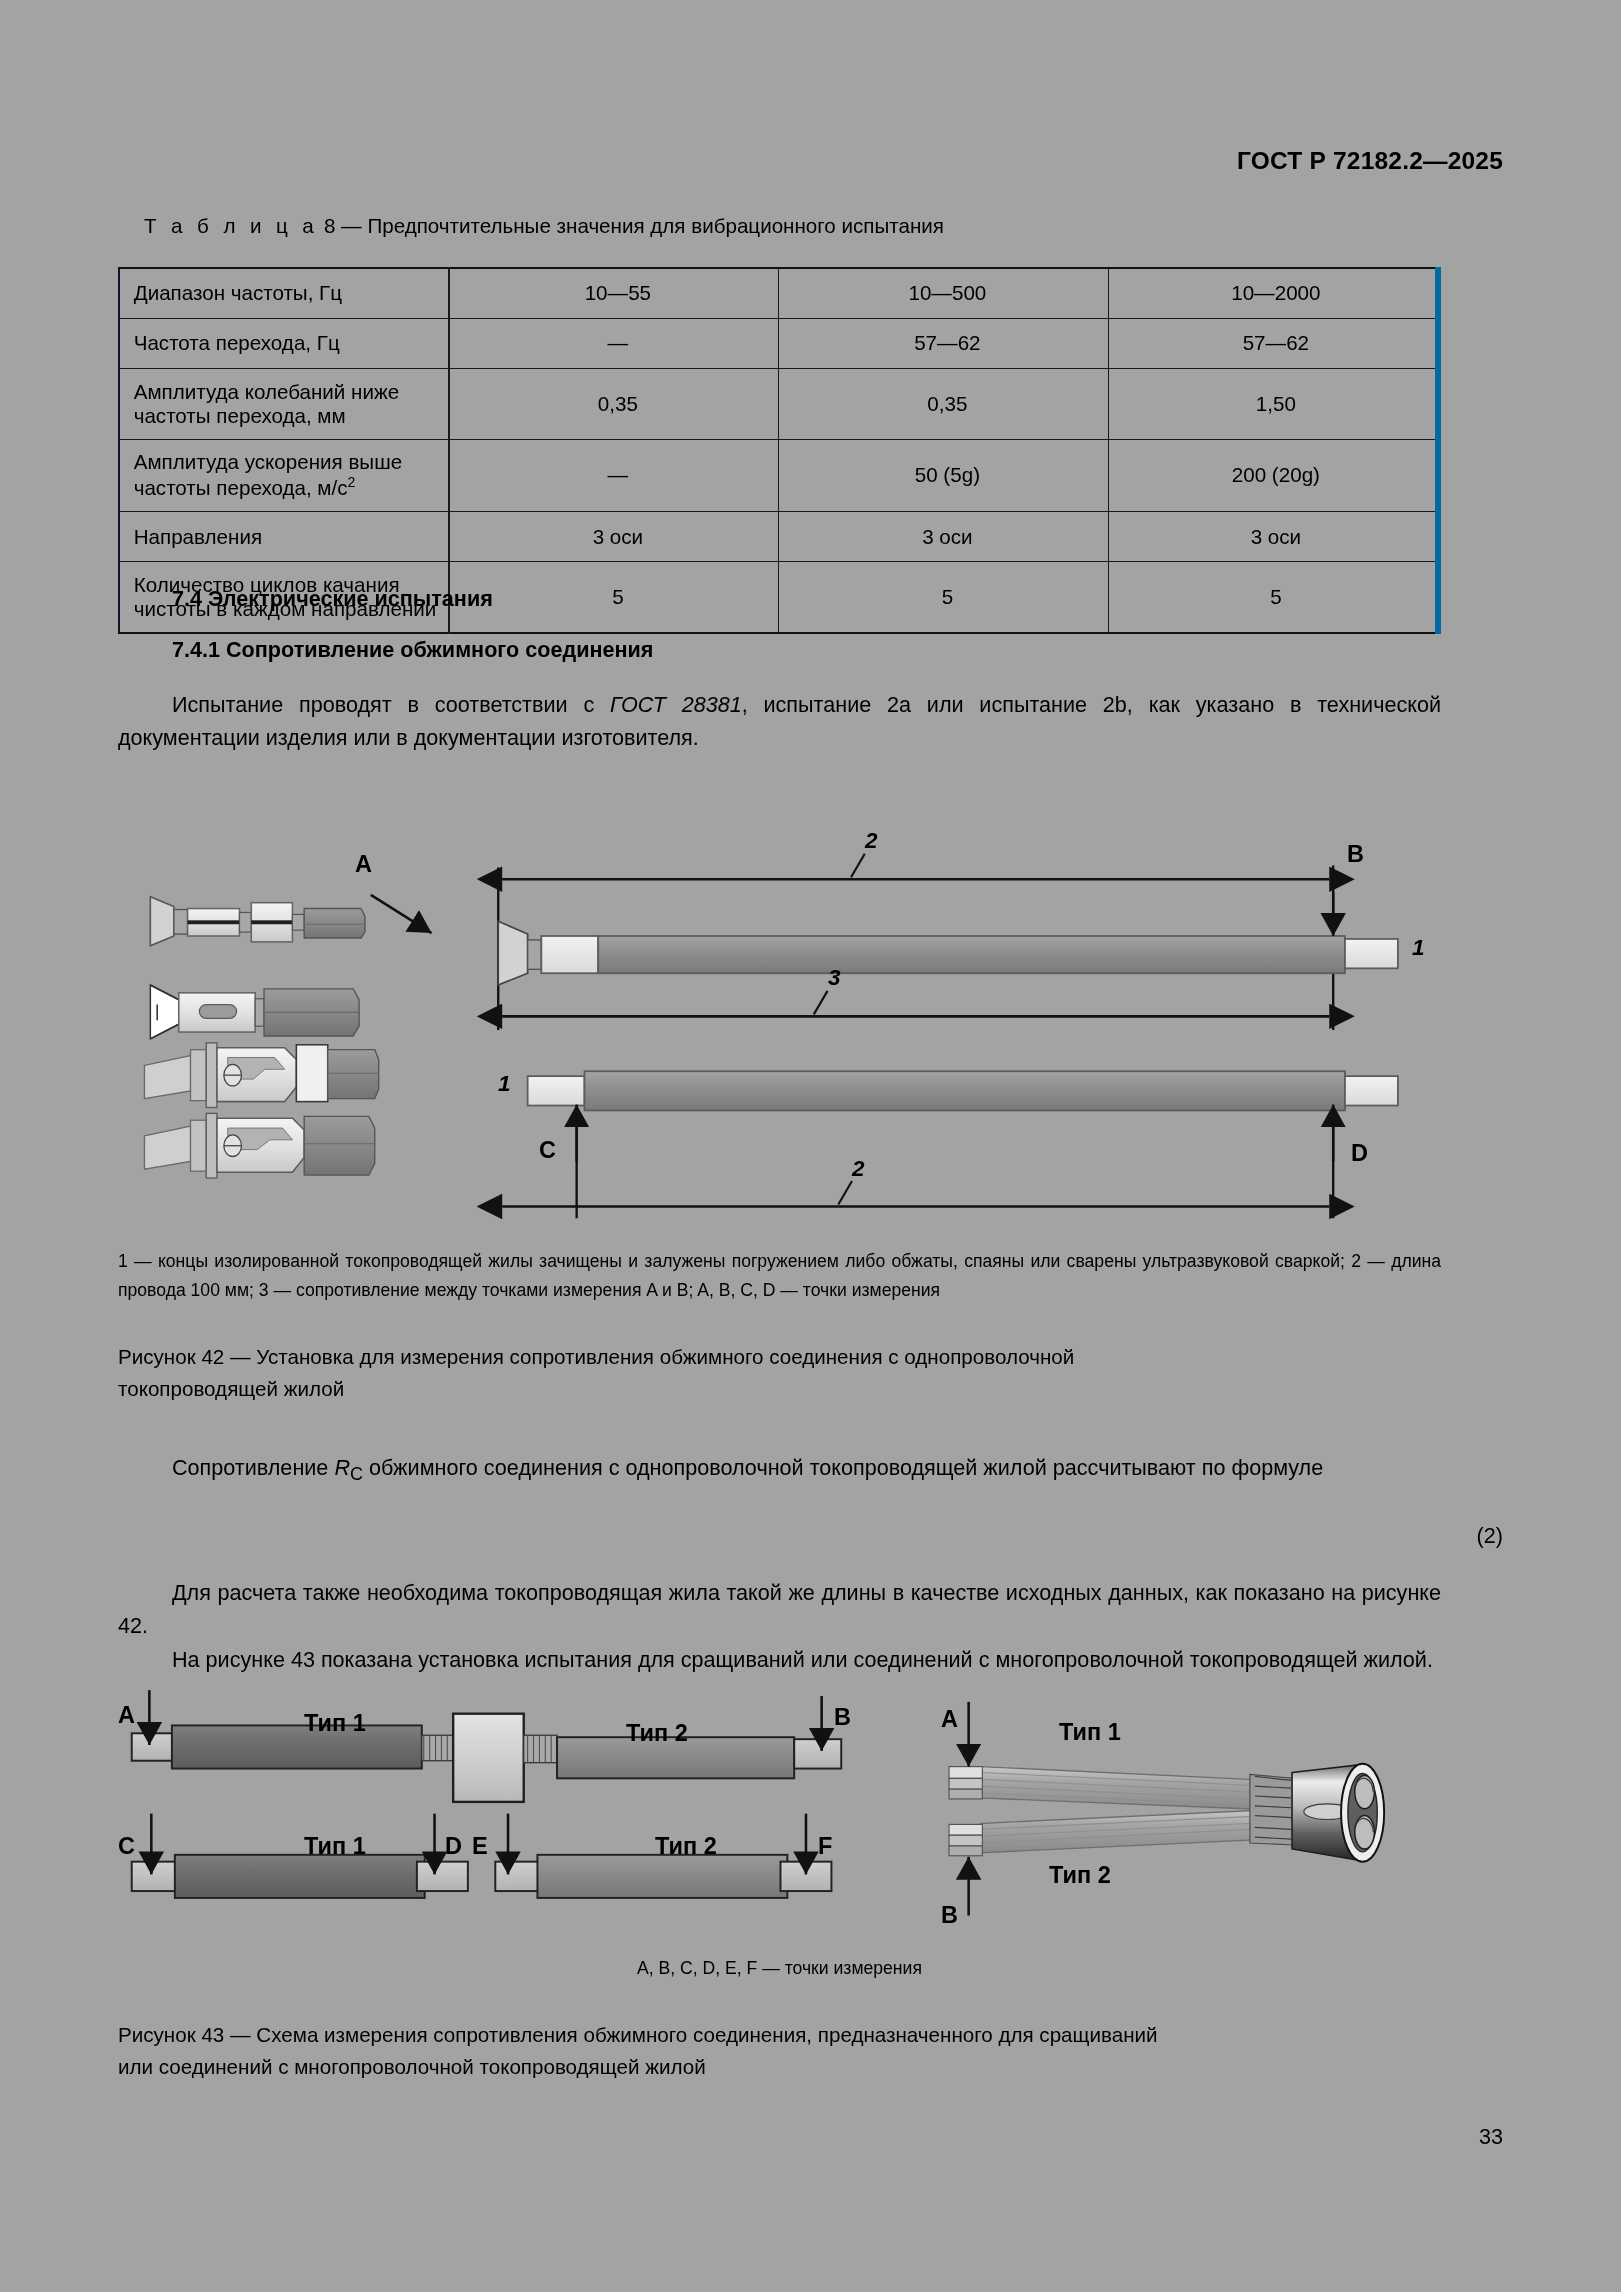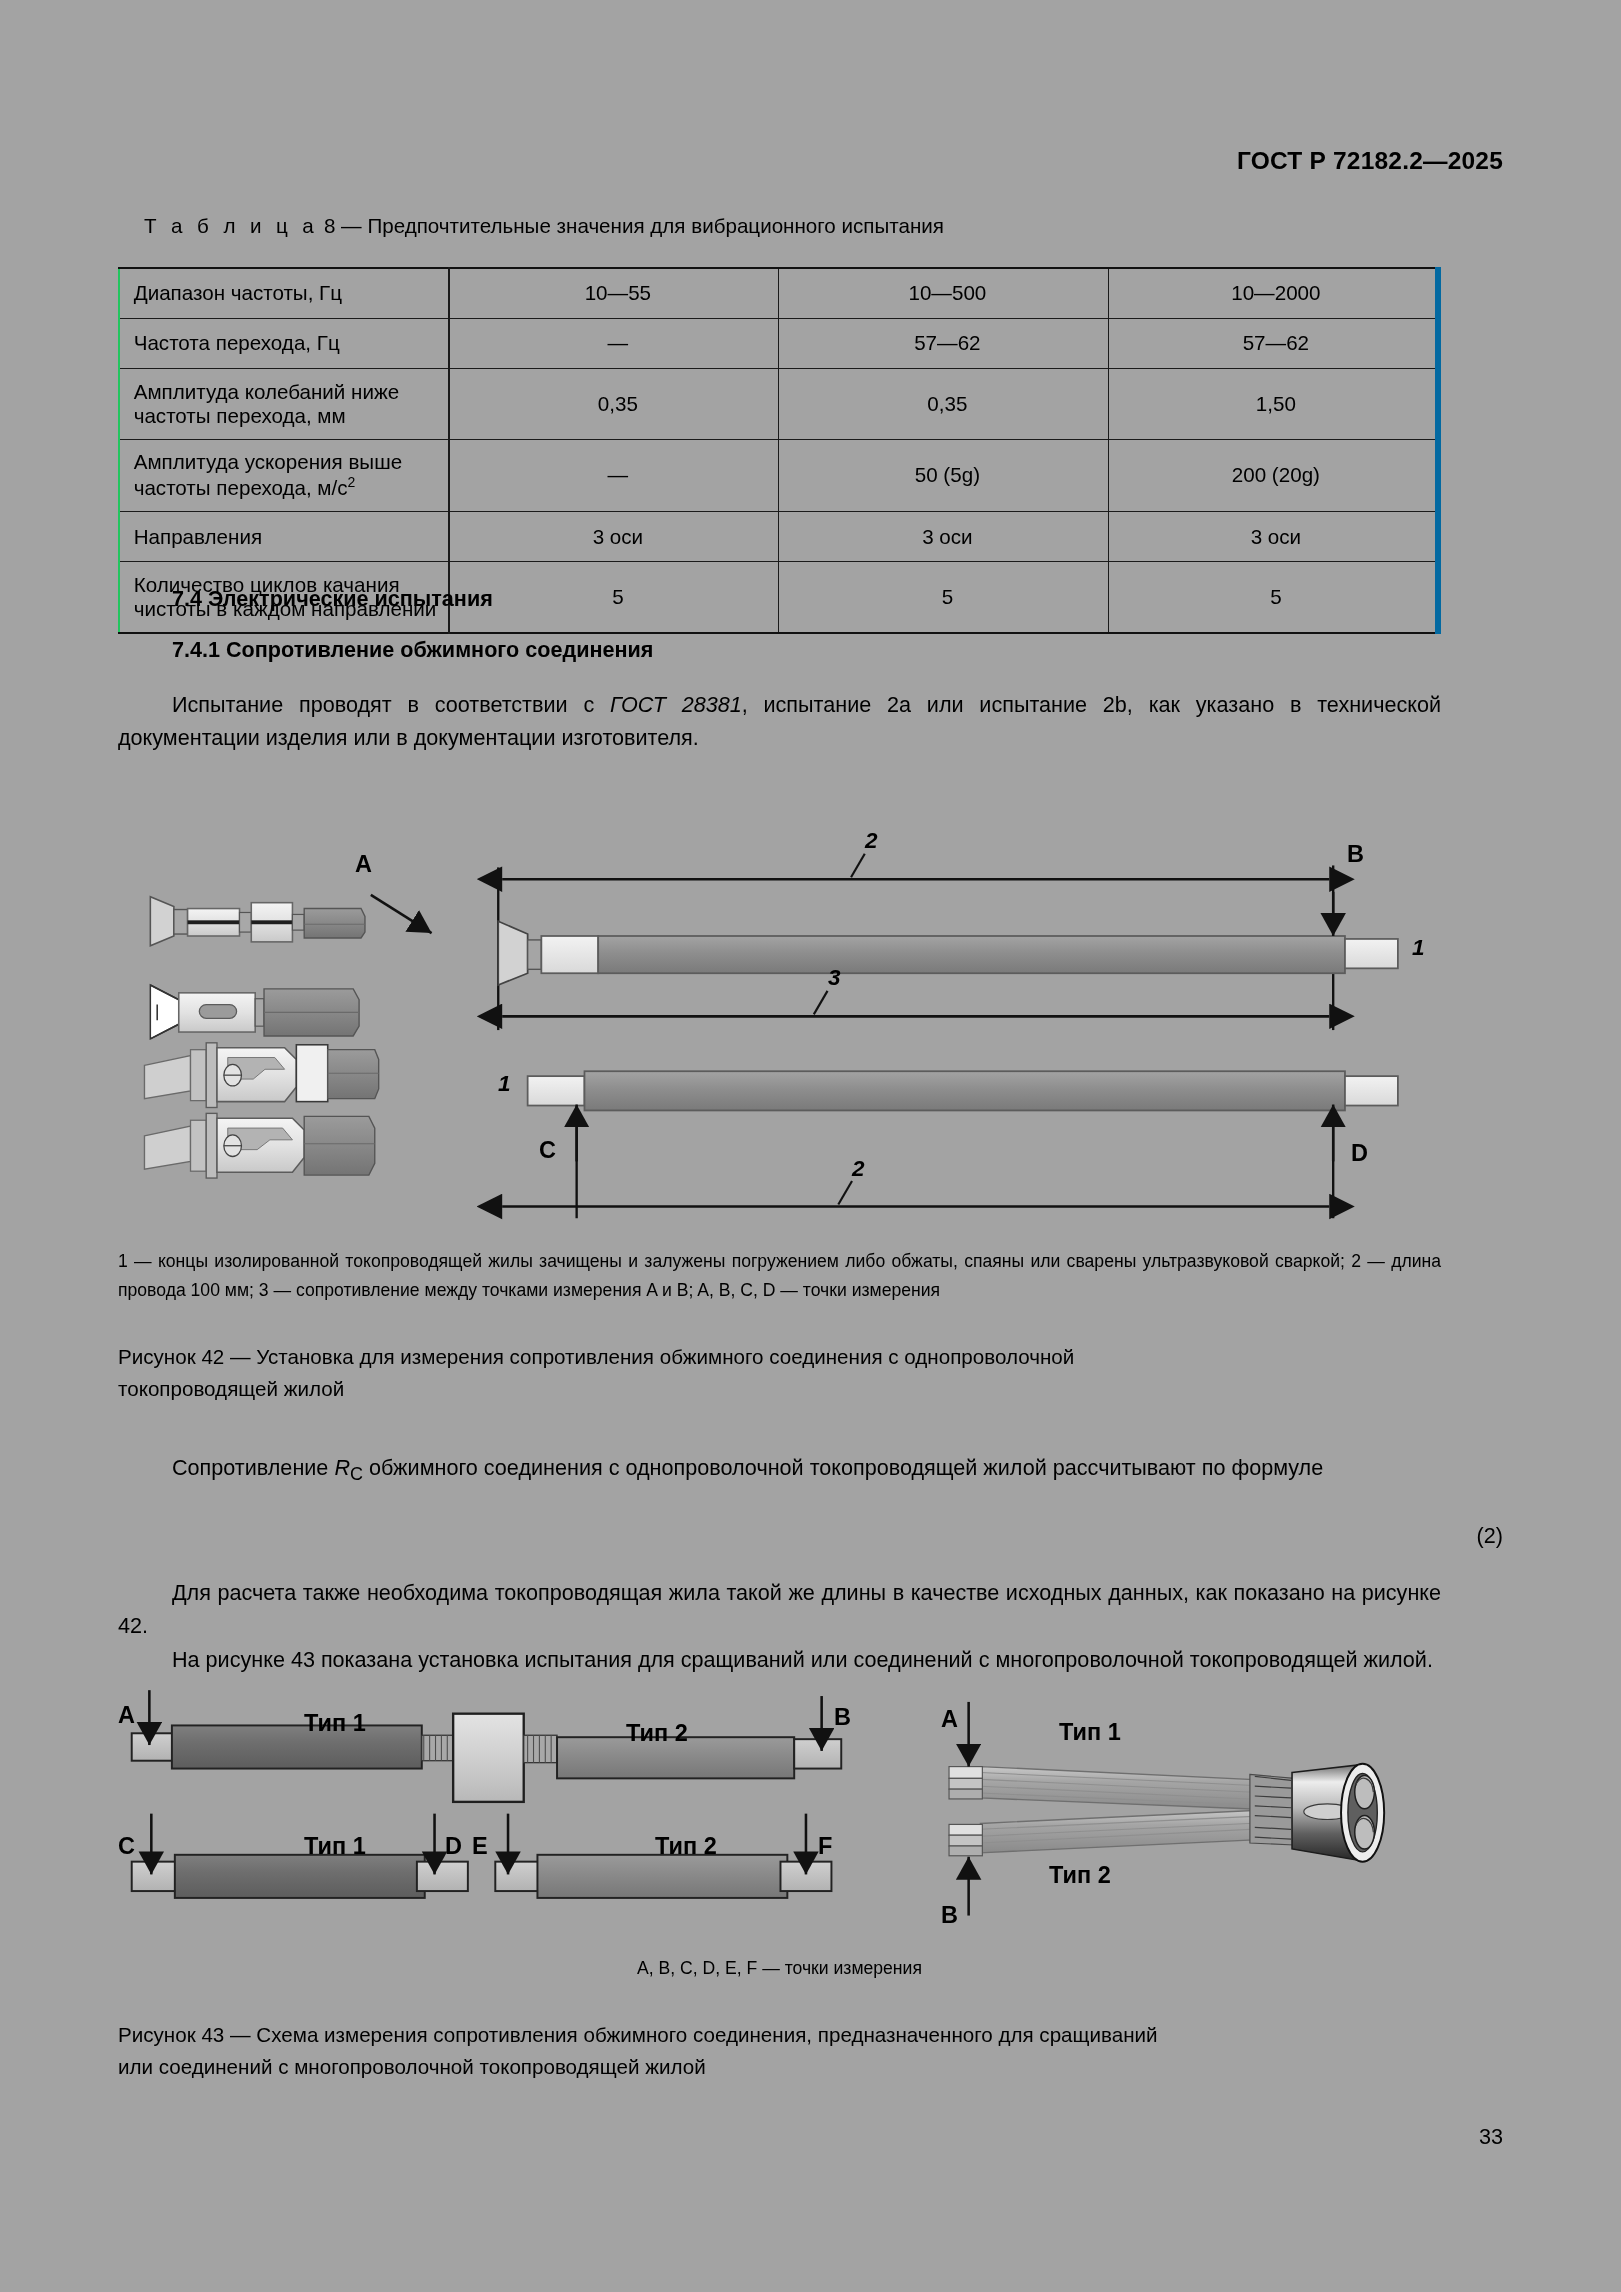--- a/index.html
+++ b/index.html
@@ -61,21 +61,21 @@
   .gost-table td.val {
     text-align: center;
     padding-left: 8px;
   }
   .gost-table tr td:first-child {
     border-right: 2.9px double #1a1a1a;
   }
   .gost-table .outer-top td { border-top: 2px solid #111; }
   .gost-table .outer-bot td { border-bottom: 2px solid #111; }
   .gost-table td:last-child { border-right: 6px solid #0369a1; }
-  .gost-table td:first-child { border-left: 2px solid #22c55e; }
+  .gost-table td:first-child { border-left: 2px solid #0f172a; }
   sup { font-size: 0.68em; vertical-align: super; }
 
   
   .h3 {
     position: absolute;
     left: 172px;
     font-size: 21.6px;
     font-weight: bold;
   }
   .para {

